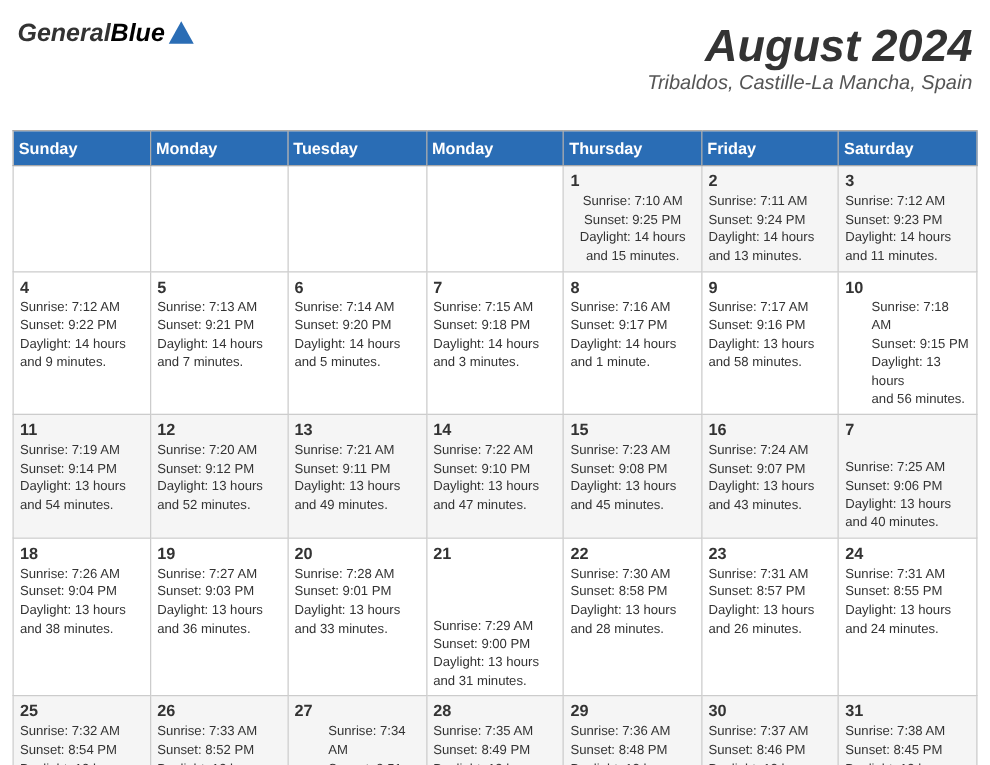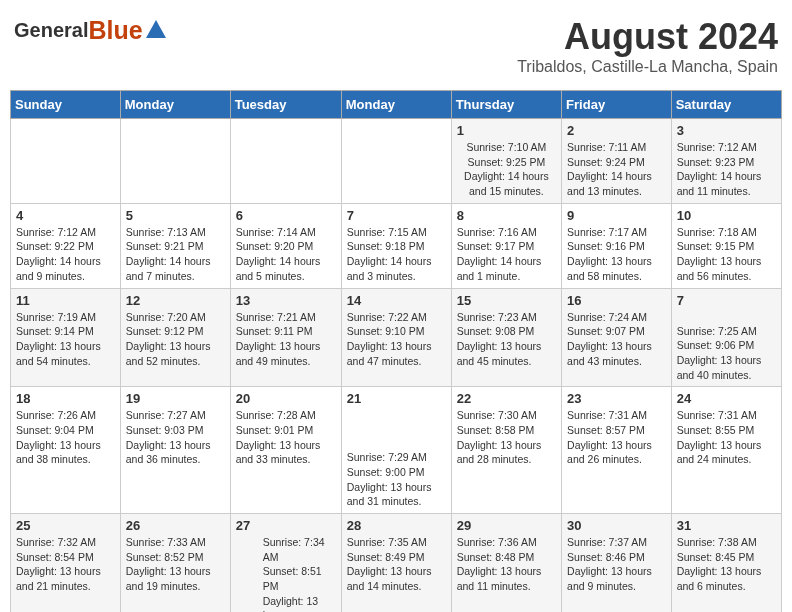--- a/index.html
+++ b/index.html
@@ -7,41 +7,42 @@
       font-family: Arial, sans-serif;
       background: #fff;
       width: 792px;
       min-height: 612px;
       padding: 10px;
     }
     .header-area {
       display: flex;
       justify-content: space-between;
       align-items: flex-start;
-      margin-bottom: 8px;
+      margin-bottom: 22px;
       padding: 6px 4px;
+      font-style: italic;
     }
     .logo {
       display: flex;
       flex-direction: column;
       align-items: flex-start;
     }
     .logo-top {
       display: flex;
       align-items: center;
     }
     .logo-general {
       font-size: 20px;
       font-weight: bold;
       color: #333;
     }
     .logo-blue-text {
-      font-size: 25px;
+      font-size: 20px;
       font-weight: bold;
-      color: #c2410c;
+      color: #000000;
     }
     .logo-triangle {
       width: 0;
       height: 0;
       border-left: 10px solid transparent;
       border-right: 10px solid transparent;
       border-bottom: 18px solid #2a6db5;
       margin-left: 3px;
       margin-top: -4px;
     }
@@ -201,21 +202,21 @@
         </td>
         <td>
           <span class="day-num">9</span>
           <div class="day-info" style="white-space: pre-line;">Sunrise: 7:17 AM
 Sunset: 9:16 PM
 Daylight: 13 hours
 and 58 minutes.</div>
         </td>
         <td>
           <span class="day-num">10</span>
-          <div class="day-info" style="white-space: pre-line;">Sunrise: 7:18 AM
+          <div class="day-info" style="white-space: pre-line; margin-left: 21px;">Sunrise: 7:18 AM
 Sunset: 9:15 PM
 Daylight: 13 hours
 and 56 minutes.</div>
         </td>
       </tr>
       <tr>
         <td>
           <span class="day-num">11</span>
           <div class="day-info" style="white-space: pre-line;">Sunrise: 7:19 AM
 Sunset: 9:14 PM

